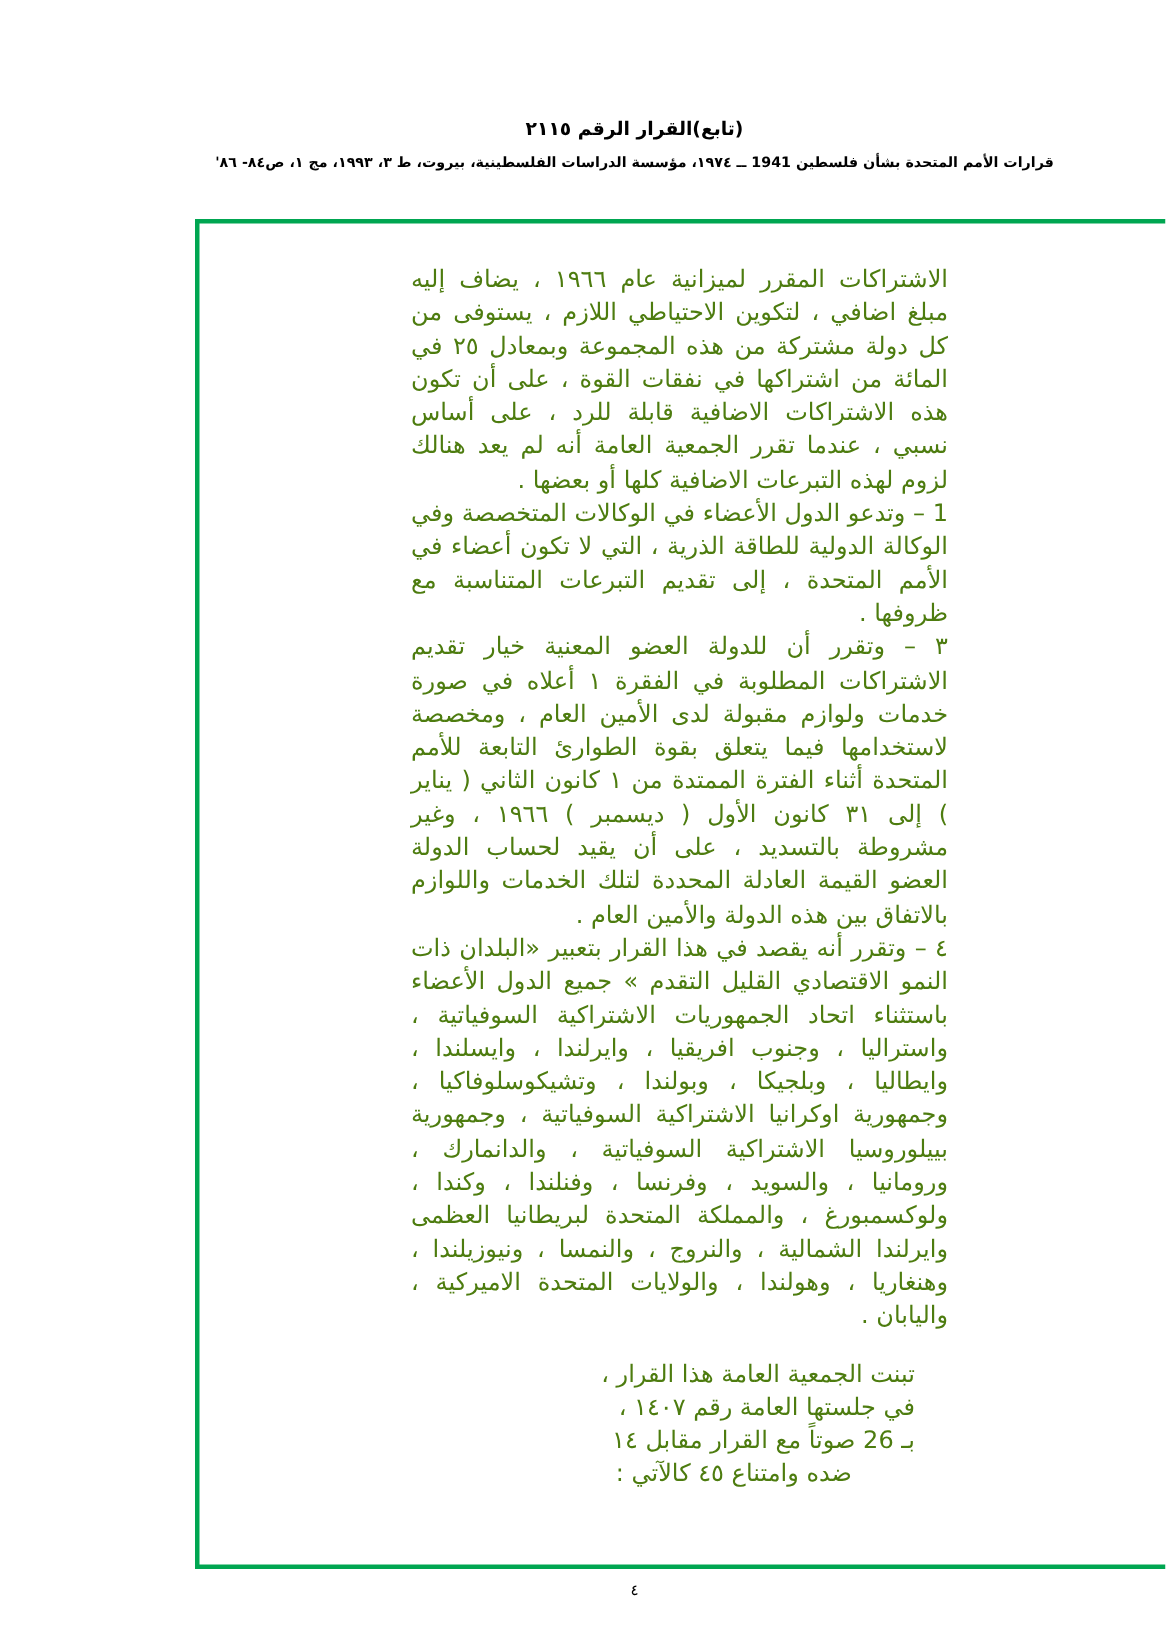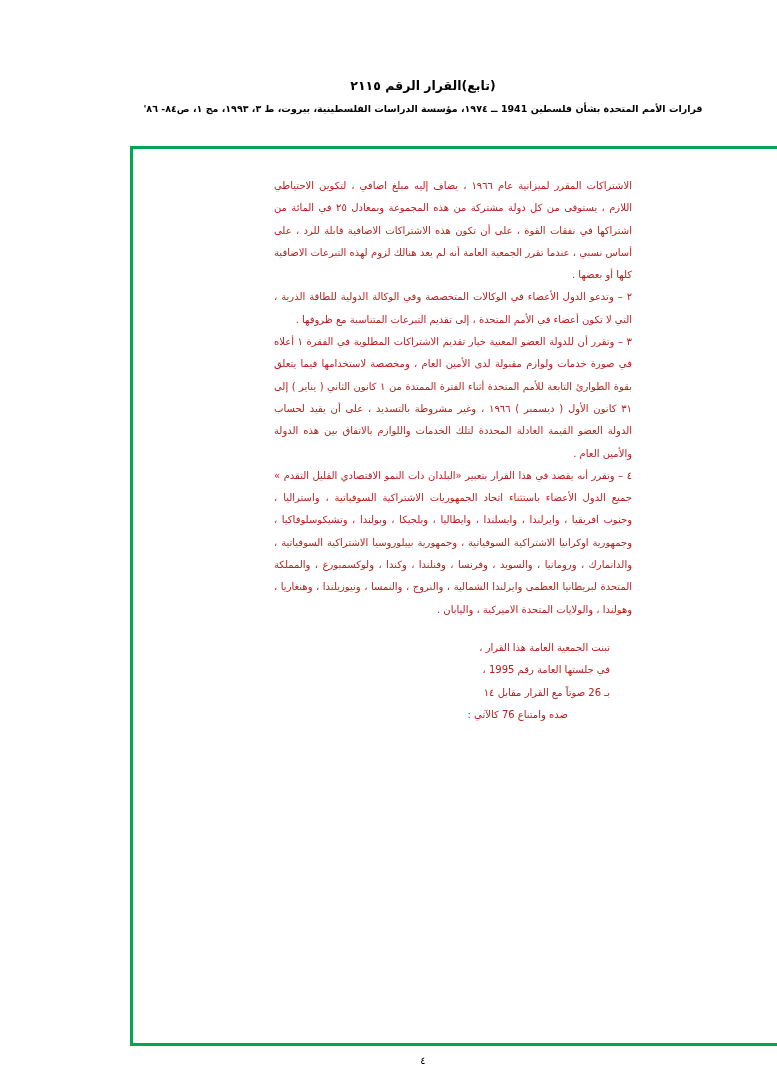--- a/index.html
+++ b/index.html
@@ -46,23 +46,23 @@
     box-sizing: border-box;
     background: #ffffff;
   }
   .body-text {
     position: absolute;
     top: 26px;
     right: 150px;
     width: 358px;
     direction: rtl;
     text-align: justify;
-    font-size: 10px;
+    font-size: 16px;
     line-height: 22.3px;
-    color: #b91c1c;
+    color: #4d7c0f;
   }
   .body-text p {
     margin: 0;
   }
   .body-text p.indent-block {
     text-align: justify;
   }
   .closing {
     margin-top: 16px;
     text-align: right;
@@ -91,28 +91,28 @@
 <div class="page">
 
   <div class="header">
     <div class="header-title">(تابع)القرار الرقم  ٢١١٥</div>
     <div class="header-source">قرارات الأمم المتحدة بشأن فلسطين 1941 ــ ١٩٧٤، مؤسسة الدراسات الفلسطينية، بيروت، ط ٣، ١٩٩٣، مج ١، ص٨٤- ٨٦'</div>
   </div>
 
   <div class="frame">
     <div class="body-text">
       <p class="indent-block">الاشتراكات المقرر لميزانية عام ١٩٦٦ ، يضاف إليه مبلغ اضافي ، لتكوين الاحتياطي اللازم ، يستوفى من كل دولة مشتركة من هذه المجموعة وبمعادل ٢٥ في المائة من اشتراكها في نفقات القوة ، على أن تكون هذه الاشتراكات الاضافية قابلة للرد ، على أساس نسبي ، عندما تقرر الجمعية العامة أنه لم يعد هنالك لزوم لهذه التبرعات الاضافية كلها أو بعضها .</p>
-      <p class="indent-block">٢ – وتدعو الدول الأعضاء في الوكالات المتخصصة وفي الوكالة الدولية للطاقة الذرية ، التي لا تكون أعضاء في الأمم المتحدة ، إلى تقديم التبرعات المتناسبة مع ظروفها .</p>
+      <p class="indent-block">1 – وتدعو الدول الأعضاء في الوكالات المتخصصة وفي الوكالة الدولية للطاقة الذرية ، التي لا تكون أعضاء في الأمم المتحدة ، إلى تقديم التبرعات المتناسبة مع ظروفها .</p>
       <p class="indent-block">٣ – وتقرر أن للدولة العضو المعنية خيار تقديم الاشتراكات المطلوبة في الفقرة ١ أعلاه في صورة خدمات ولوازم مقبولة لدى الأمين العام ، ومخصصة لاستخدامها فيما يتعلق بقوة الطوارئ التابعة للأمم المتحدة أثناء الفترة الممتدة من ١ كانون الثاني ( يناير ) إلى ٣١ كانون الأول ( ديسمبر ) ١٩٦٦ ، وغير مشروطة بالتسديد ، على أن يقيد لحساب الدولة العضو القيمة العادلة المحددة لتلك الخدمات واللوازم بالاتفاق بين هذه الدولة والأمين العام .</p>
       <p class="indent-block">٤ – وتقرر أنه يقصد في هذا القرار بتعبير «البلدان ذات النمو الاقتصادي القليل التقدم » جميع الدول الأعضاء باستثناء اتحاد الجمهوريات الاشتراكية السوفياتية ، واستراليا ، وجنوب افريقيا ، وايرلندا ، وايسلندا ، وايطاليا ، وبلجيكا ، وبولندا ، وتشيكوسلوفاكيا ، وجمهورية اوكرانيا الاشتراكية السوفياتية ، وجمهورية بييلوروسيا الاشتراكية السوفياتية ، والدانمارك ، ورومانيا ، والسويد ، وفرنسا ، وفنلندا ، وكندا ، ولوكسمبورغ ، والمملكة المتحدة لبريطانيا العظمى وايرلندا الشمالية ، والنروج ، والنمسا ، ونيوزيلندا ، وهنغاريا ، وهولندا ، والولايات المتحدة الاميركية ، واليابان .</p>
 
       <div class="closing">
         <p>تبنت الجمعية العامة هذا القرار ،</p>
-        <p>في جلستها العامة رقم 1995 ،</p>
+        <p>في جلستها العامة رقم ١٤٠٧ ،</p>
         <p>بـ 26 صوتاً مع القرار مقابل ١٤</p>
-        <p class="last-line">ضده وامتناع 76 كالآتي :</p>
+        <p class="last-line">ضده وامتناع ٤٥ كالآتي :</p>
       </div>
     </div>
   </div>
 
   <div class="page-number">٤</div>
 
 </div>
 
 </body></html>

